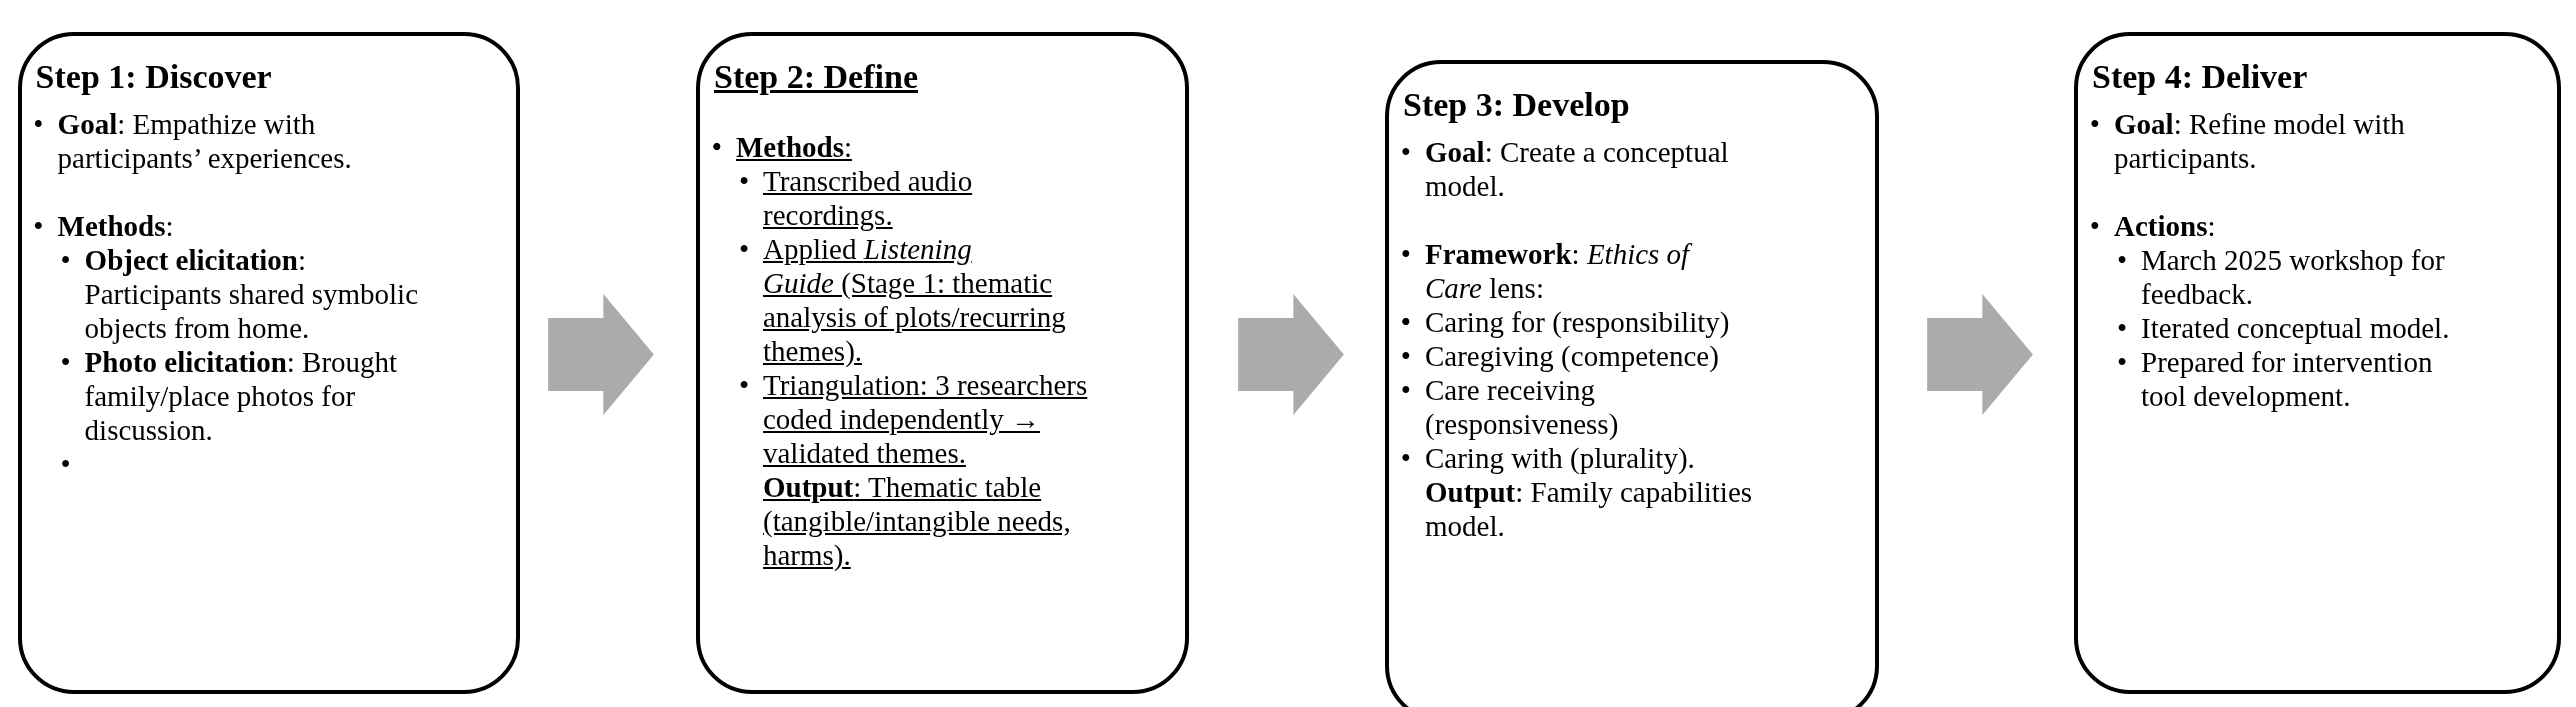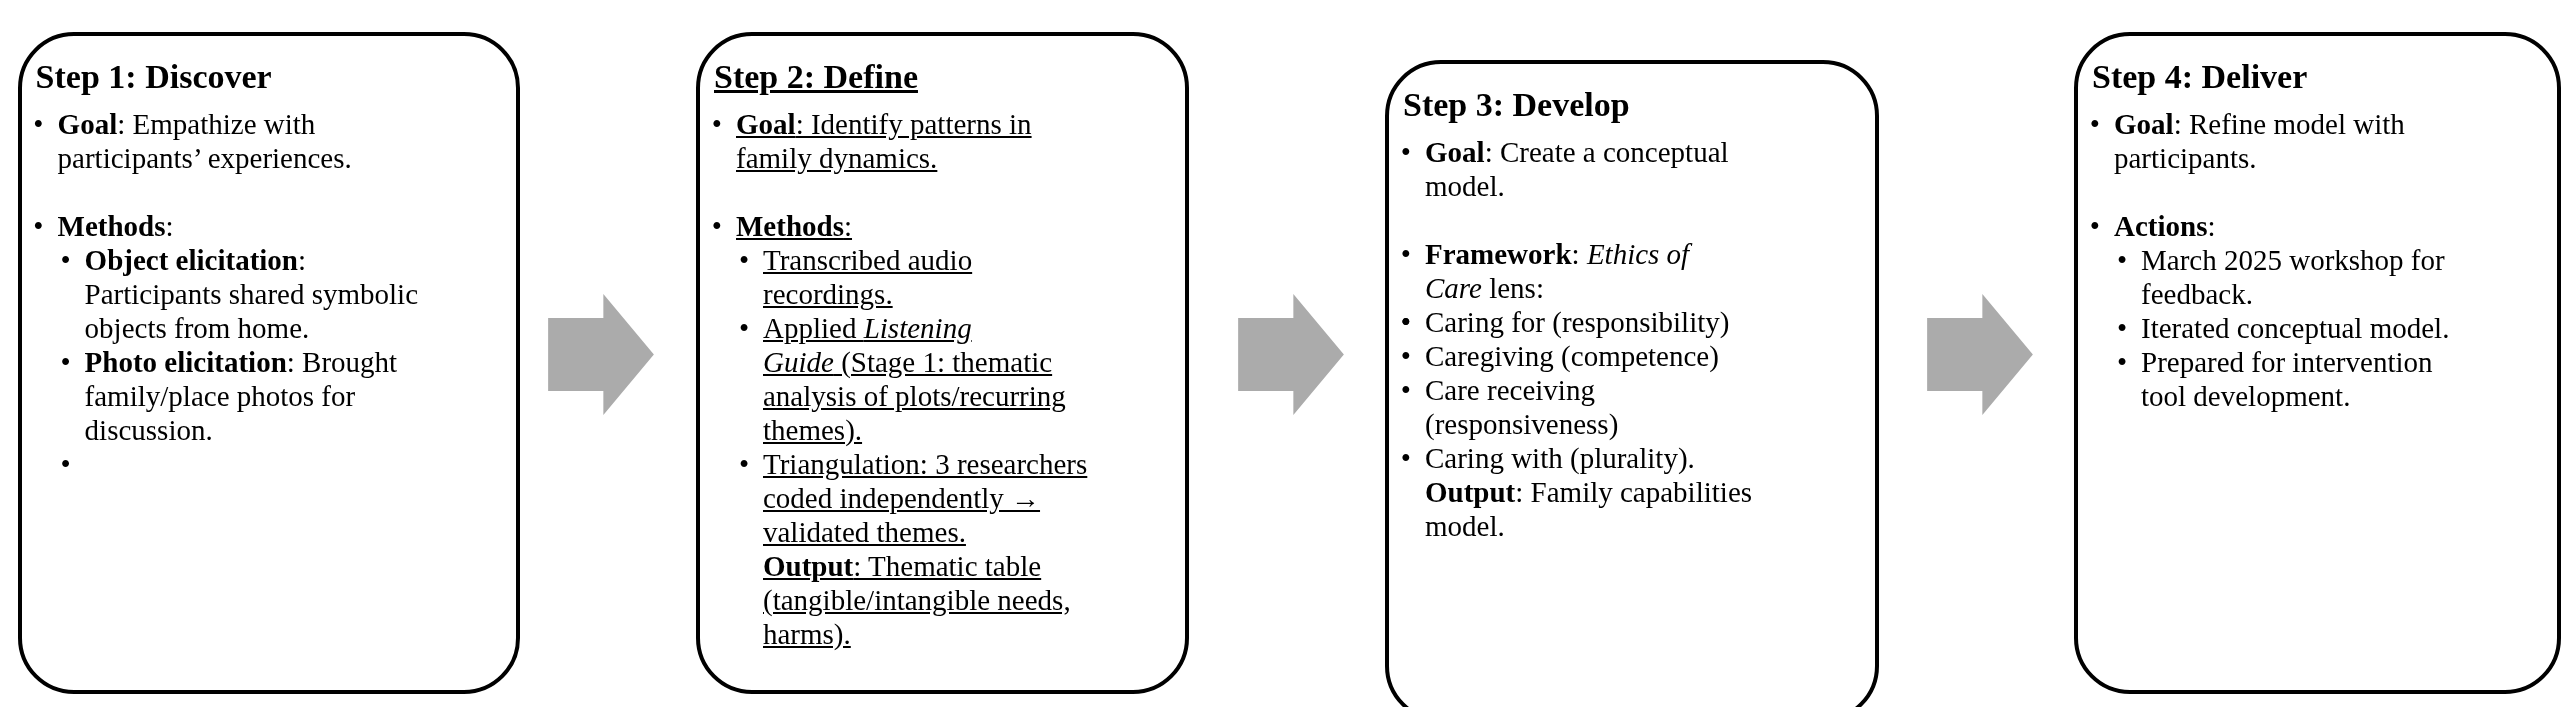--- a/index.html
+++ b/index.html
@@ -83,21 +83,21 @@
 
   <div class="arrow" id="arrow-0">
     <svg viewBox="0 0 180 206" xmlns="http://www.w3.org/2000/svg" aria-hidden="true">
       <polygon points="0,41 94,41 94,0 180,103 94,206 94,165 0,165" fill="#ababab"></polygon>
     </svg>
   </div>
 
   <section class="step-box" id="box-1" style="border-color: rgb(0, 0, 0); text-decoration: underline;">
     <h2 class="step-title">Step 2: Define</h2>
     <ul class="step-list">
-        <li class="l1 gap"><span class="bullet">•</span><span class="txt"><b>Goal</b><span>: Identify patterns in<br>family dynamics.</span></span></li>
+        <li class="l1 gap"><span class="bullet">•</span></li>
         <li class="l1"><span class="bullet">•</span><span class="txt"><b>Methods</b><span>:</span></span></li>
         <li class="l2"><span class="bullet">•</span><span class="txt"><span>Transcribed audio<br>recordings.</span></span></li>
         <li class="l2"><span class="bullet">•</span><span class="txt"><span>Applied </span><i>Listening<br>Guide</i><span> (Stage 1: thematic<br>analysis of plots/recurring<br>themes).</span></span></li>
         <li class="l2"><span class="bullet">•</span><span class="txt"><span>Triangulation: 3 researchers<br>coded independently →<br>validated themes.<br></span><b>Output</b><span>: Thematic table<br>(tangible/intangible needs,<br>harms).</span></span></li>
       </ul>
   </section>
 
   <div class="arrow" id="arrow-1">
     <svg viewBox="0 0 180 206" xmlns="http://www.w3.org/2000/svg" aria-hidden="true">
       <polygon points="0,41 94,41 94,0 180,103 94,206 94,165 0,165" fill="#ababab"></polygon>

